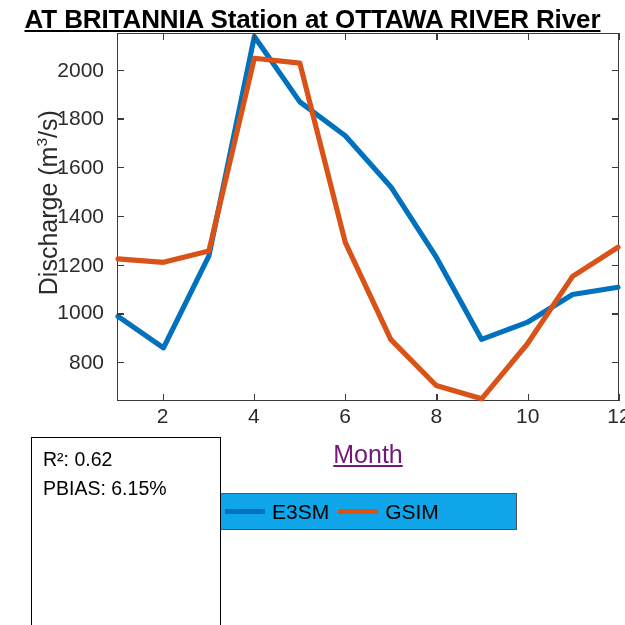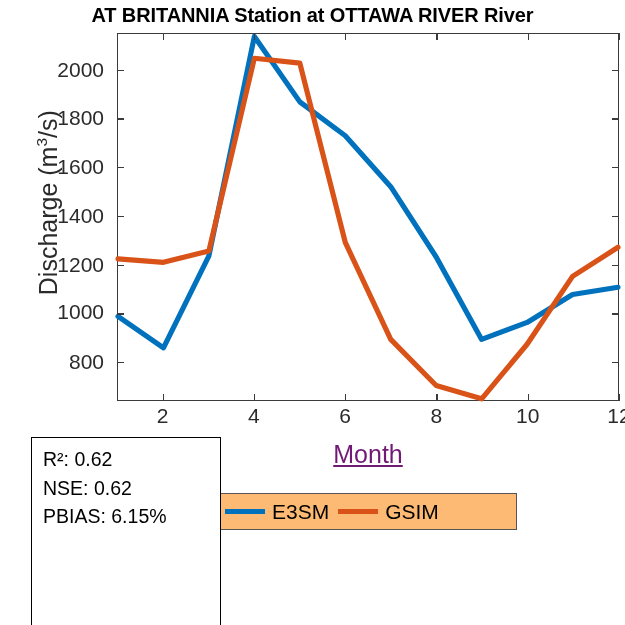--- a/index.html
+++ b/index.html
@@ -21,25 +21,26 @@
     width: 625px;
     height: 625px;
   }
   
   #chart-title {
     position: absolute;
     left: 0;
     top: 4px;
     width: 625px;
     text-align: center;
-    font-size: 20px;
+    font-size: 26px;
     font-weight: bold;
     letter-spacing: -0.1px;
     white-space: nowrap;
     color: #000;
+    text-decoration: underline;
   }
   
   #plot-area {
     position: absolute;
     left: 117px;
     top: 33px;
     width: 502px;
     height: 368px;
     border: 1.3px solid #3b3b3b;
     box-sizing: border-box;
@@ -115,21 +116,21 @@
     text-decoration: underline;
   }
   
   #legend {
     position: absolute;
     left: 215px;
     top: 493px;
     width: 302px;
     height: 37px;
     border: 1.2px solid #555;
-    background: #fdba74;
+    background: #0ea5e9;
     box-sizing: border-box;
     display: flex;
     align-items: center;
   }
   .legend-entry {
     display: flex;
     align-items: center;
     white-space: nowrap;
   }
   .legend-entry .swatch {
@@ -236,17 +237,16 @@
         <span class="lbl">E3SM</span>
       </div>
       <div class="legend-entry">
         <span class="swatch" style="background: rgb(217, 83, 25);"></span>
         <span class="lbl">GSIM</span>
       </div>
     </div>
 
   <div id="stats-box">
       <div class="stat-line">R²: 0.62</div>
-      <div class="stat-line">NSE: 0.62</div>
       <div class="stat-line">PBIAS: 6.15%</div>
     </div>
 
 </div>
 
 </body></html>

